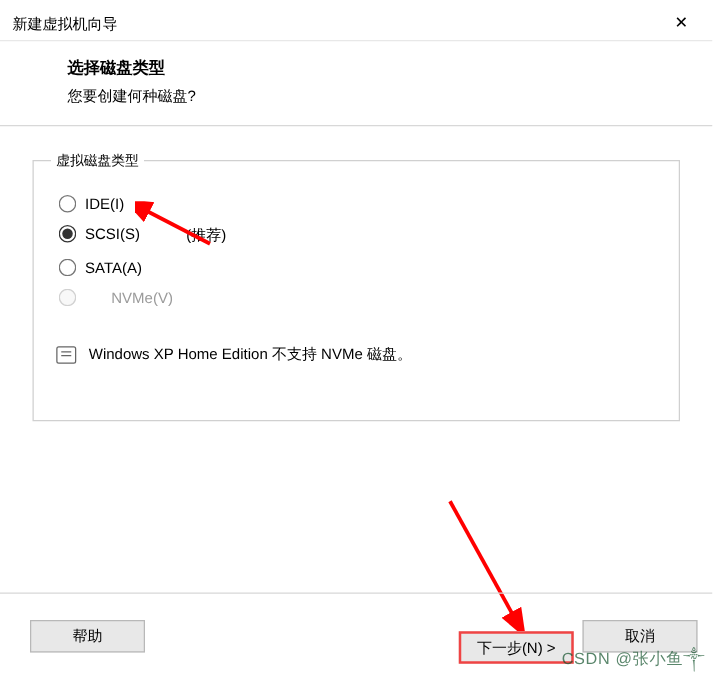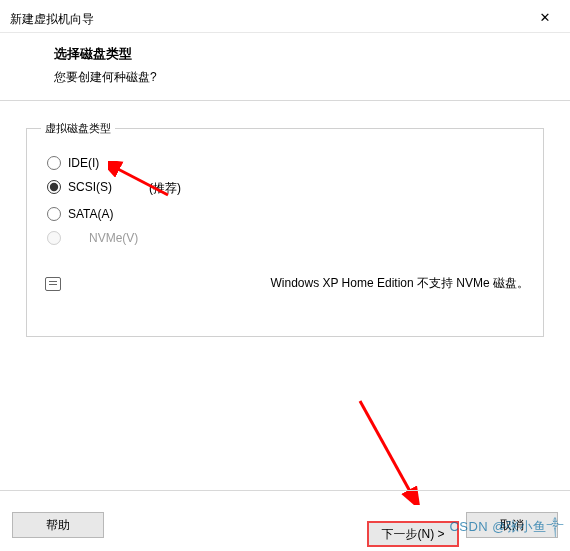--- a/index.html
+++ b/index.html
@@ -55,36 +55,35 @@
     width: 14px; height: 14px;
     accent-color: #333;
     margin:0;
   }
   .opt .hint { margin-left: 30px; }
   .opt.disabled { color: #9b9b9b; gap: 28px; }
   .note {
     display: flex; align-items: center; gap: 10px;
     margin: 30px 0 16px 4px;
     font-size: 12px;
-    justify-content: space-between;
   }
   .note-icon {
     width: 16px; height: 14px;
     border: 1.4px solid #666; border-radius: 2px;
     position: relative;
   }
   .note-icon::after {
     content:""; position:absolute; left:3px; right:3px; top:3px; height:1.3px; background:#666;
     box-shadow: 0 3px 0 #666;
   }
   .footer {
     position: absolute;
-    left: 0; right: 0; bottom: 4px;
+    left: 0; right: 0; bottom: 20px;
     border-top: 1px solid #d8d8d8;
-    padding: 12px 12px 0 12px;
+    padding: 12px 12px 0 24px;
     display: flex;
     align-items: center;
   }
   .btn {
     height: 26px;
     min-width: 92px;
     padding: 0 10px;
     background: #e8e8e8;
     border: 1px solid #b8b8b8;
     font-family: inherit;
@@ -97,21 +96,21 @@
     margin-top:18px;
   }
   .spacer { flex:1; }
   .btn + .btn { margin-left: 7px; }
   
   .arrow { position:absolute; pointer-events:none; }
   .arrow svg { display:block; }
   .watermark {
     position: absolute;
     right: 6px; bottom: 2px;
-    color: #0369a1;
+    color: #14532d;
     font-size: 13px;
     letter-spacing: 0.5px;
     opacity: 0.7;
   }
 </style>
 </head>
 <body>
 
 <div class="titlebar">
   <span class="title-text">新建虚拟机向导</span>

